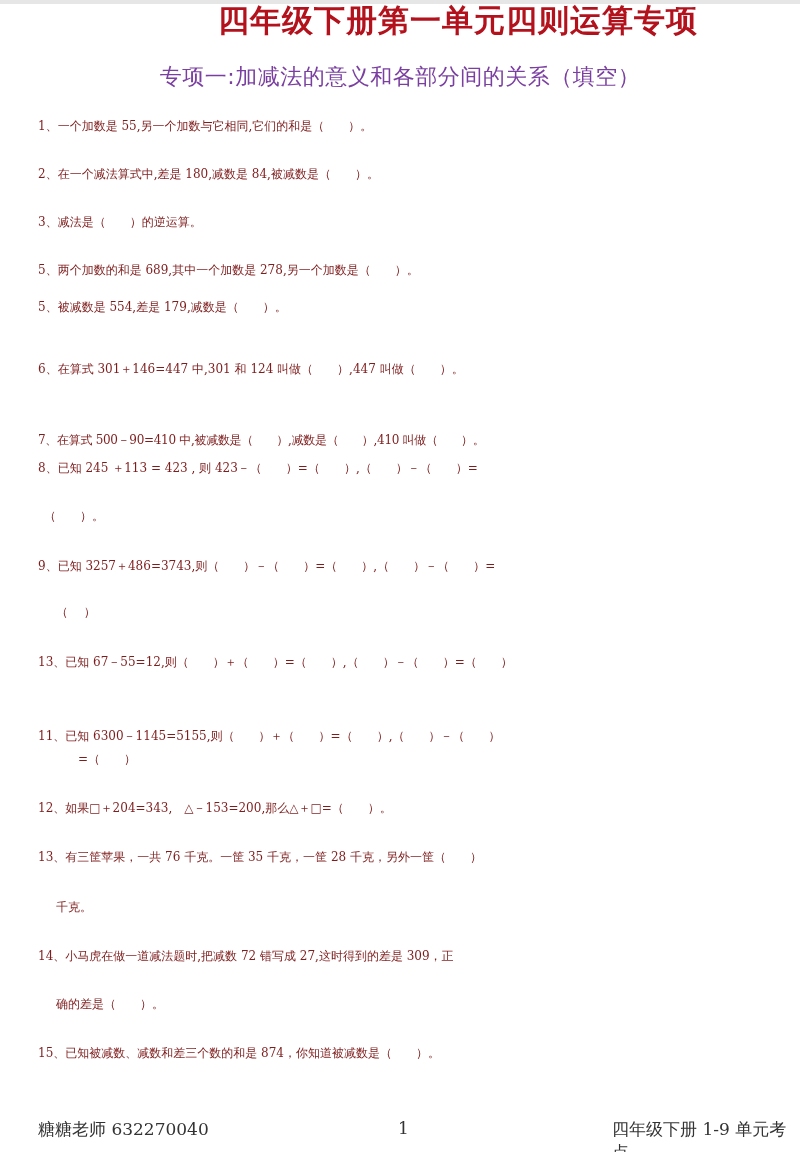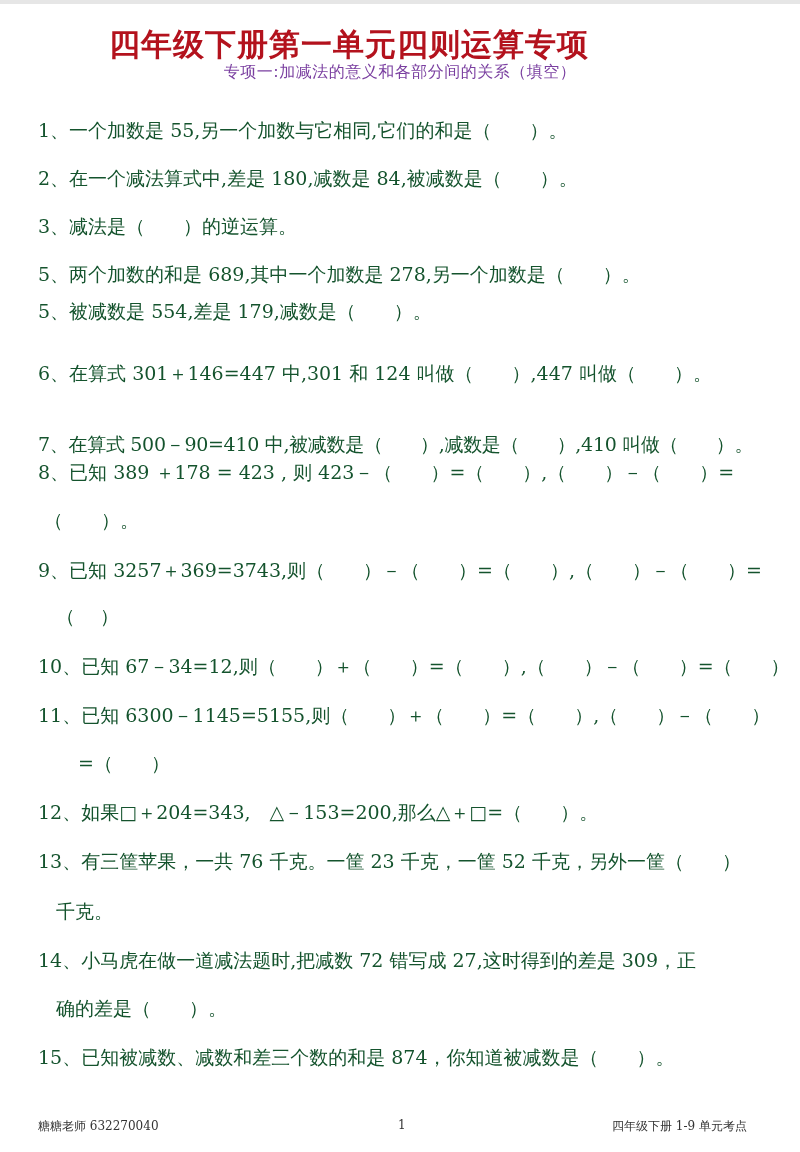--- a/index.html
+++ b/index.html
@@ -2,63 +2,63 @@
 <html><head>
 <meta charset="utf-8">
 <style>
   html, body { margin: 0; padding: 0; }
   body {
     width: 800px; height: 1152px; background: #ffffff; position: relative; overflow: hidden;
     font-family: "DejaVu Serif", "Liberation Serif", serif; color: #1a1a1a;
   }
   .top-edge { position: absolute; left: 0; top: 0; width: 800px; height: 4px; background: #e6e6e6; }
   .title {
-    position: absolute; left: 0; top: 24px; width: 698px; text-align: center;
+    position: absolute; left: 0; top: 0; width: 698px; text-align: right;
     font-family: "DejaVu Sans", "Liberation Sans", sans-serif; font-weight: bold;
     font-size: 31px; letter-spacing: 1px; color: #b3121d;
   }
   .subtitle {
     position: absolute; left: 0; top: 62px; width: 800px; text-align: center;
     font-family: "DejaVu Sans", "Liberation Sans", sans-serif;
-    font-size: 16px; color: #7a3fa0; letter-spacing: 0.5px;
+    font-size: 22px; color: #7a3fa0; letter-spacing: 0.5px;
   }
   .q {
-    position: absolute; left: 38px; font-size: 19px; white-space: nowrap; color: #14532d;
+    position: absolute; left: 38px; font-size: 12px; white-space: nowrap; color: #7f1d1d;
   }
   .q.cont { left: 56px; }
   .q.cont2 { left: 78px; }
   .q.cont0 { left: 44px; }
   .footer {
-    position: absolute; top: 1118px; font-size: 12px; color: #333;
+    position: absolute; top: 1118px; font-size: 17px; color: #333;
   }
 </style>
 </head>
 <body>
 
 <div class="top-edge"></div>
 
 <div class="title">四年级下册第一单元四则运算专项</div>
 <div class="subtitle">专项一:加减法的意义和各部分间的关系（填空）</div>
 
 <div class="q" style="top:118px">1、一个加数是 55,另一个加数与它相同,它们的和是（　　）。</div>
 <div class="q" style="top:166px">2、在一个减法算式中,差是 180,减数是 84,被减数是（　　）。</div>
 <div class="q" style="top:214px">3、减法是（　　）的逆运算。</div>
 <div class="q" style="top:262px">5、两个加数的和是 689,其中一个加数是 278,另一个加数是（　　）。</div>
 <div class="q" style="top:299px">5、被减数是 554,差是 179,减数是（　　）。</div>
 <div class="q" style="top:361px">6、在算式 301＋146=447 中,301 和 124 叫做（　　）,447 叫做（　　）。</div>
 <div class="q" style="top:432px; letter-spacing:-0.3px">7、在算式 500－90=410 中,被减数是（　　）,减数是（　　）,410 叫做（　　）。</div>
-<div class="q" style="top:460px">8、已知 389 ＋178 = 423 , 则 423－（　　）=（　　）,（　　）－（　　）=</div>
+<div class="q" style="top:460px">8、已知 245 ＋113 = 423 , 则 423－（　　）=（　　）,（　　）－（　　）=</div>
 <div class="q cont0" style="top:508px">（　　）。</div>
-<div class="q" style="top:558px">9、已知 3257＋369=3743,则（　　）－（　　）=（　　）,（　　）－（　　）=</div>
+<div class="q" style="top:558px">9、已知 3257＋486=3743,则（　　）－（　　）=（　　）,（　　）－（　　）=</div>
 <div class="q cont" style="top:604px">（　 ）</div>
-<div class="q" style="top:654px">10、已知 67－34=12,则（　　）＋（　　）=（　　）,（　　）－（　　）=（　　）</div>
-<div class="q" style="top:703px">11、已知 6300－1145=5155,则（　　）＋（　　）=（　　）,（　　）－（　　）</div>
+<div class="q" style="top:654px">13、已知 67－55=12,则（　　）＋（　　）=（　　）,（　　）－（　　）=（　　）</div>
+<div class="q" style="top:728px">11、已知 6300－1145=5155,则（　　）＋（　　）=（　　）,（　　）－（　　）</div>
 <div class="q cont2" style="top:751px">=（　　）</div>
 <div class="q" style="top:800px">12、如果□＋204=343,　△－153=200,那么△＋□=（　　）。</div>
-<div class="q" style="top:849px">13、有三筐苹果，一共 76 千克。一筐 23 千克，一筐 52 千克，另外一筐（　　）</div>
+<div class="q" style="top:849px">13、有三筐苹果，一共 76 千克。一筐 35 千克，一筐 28 千克，另外一筐（　　）</div>
 <div class="q cont" style="top:899px">千克。</div>
 <div class="q" style="top:948px">14、小马虎在做一道减法题时,把减数 72 错写成 27,这时得到的差是 309，正</div>
 <div class="q cont" style="top:996px">确的差是（　　）。</div>
 <div class="q" style="top:1045px">15、已知被减数、减数和差三个数的和是 874，你知道被减数是（　　）。</div>
 
 <div class="footer" style="left:38px">糖糖老师 632270040</div>
 <div class="footer" style="left:398px">1</div>
 <div class="footer" style="left:612px">四年级下册 1-9 单元考点</div>
 
 </body></html>

